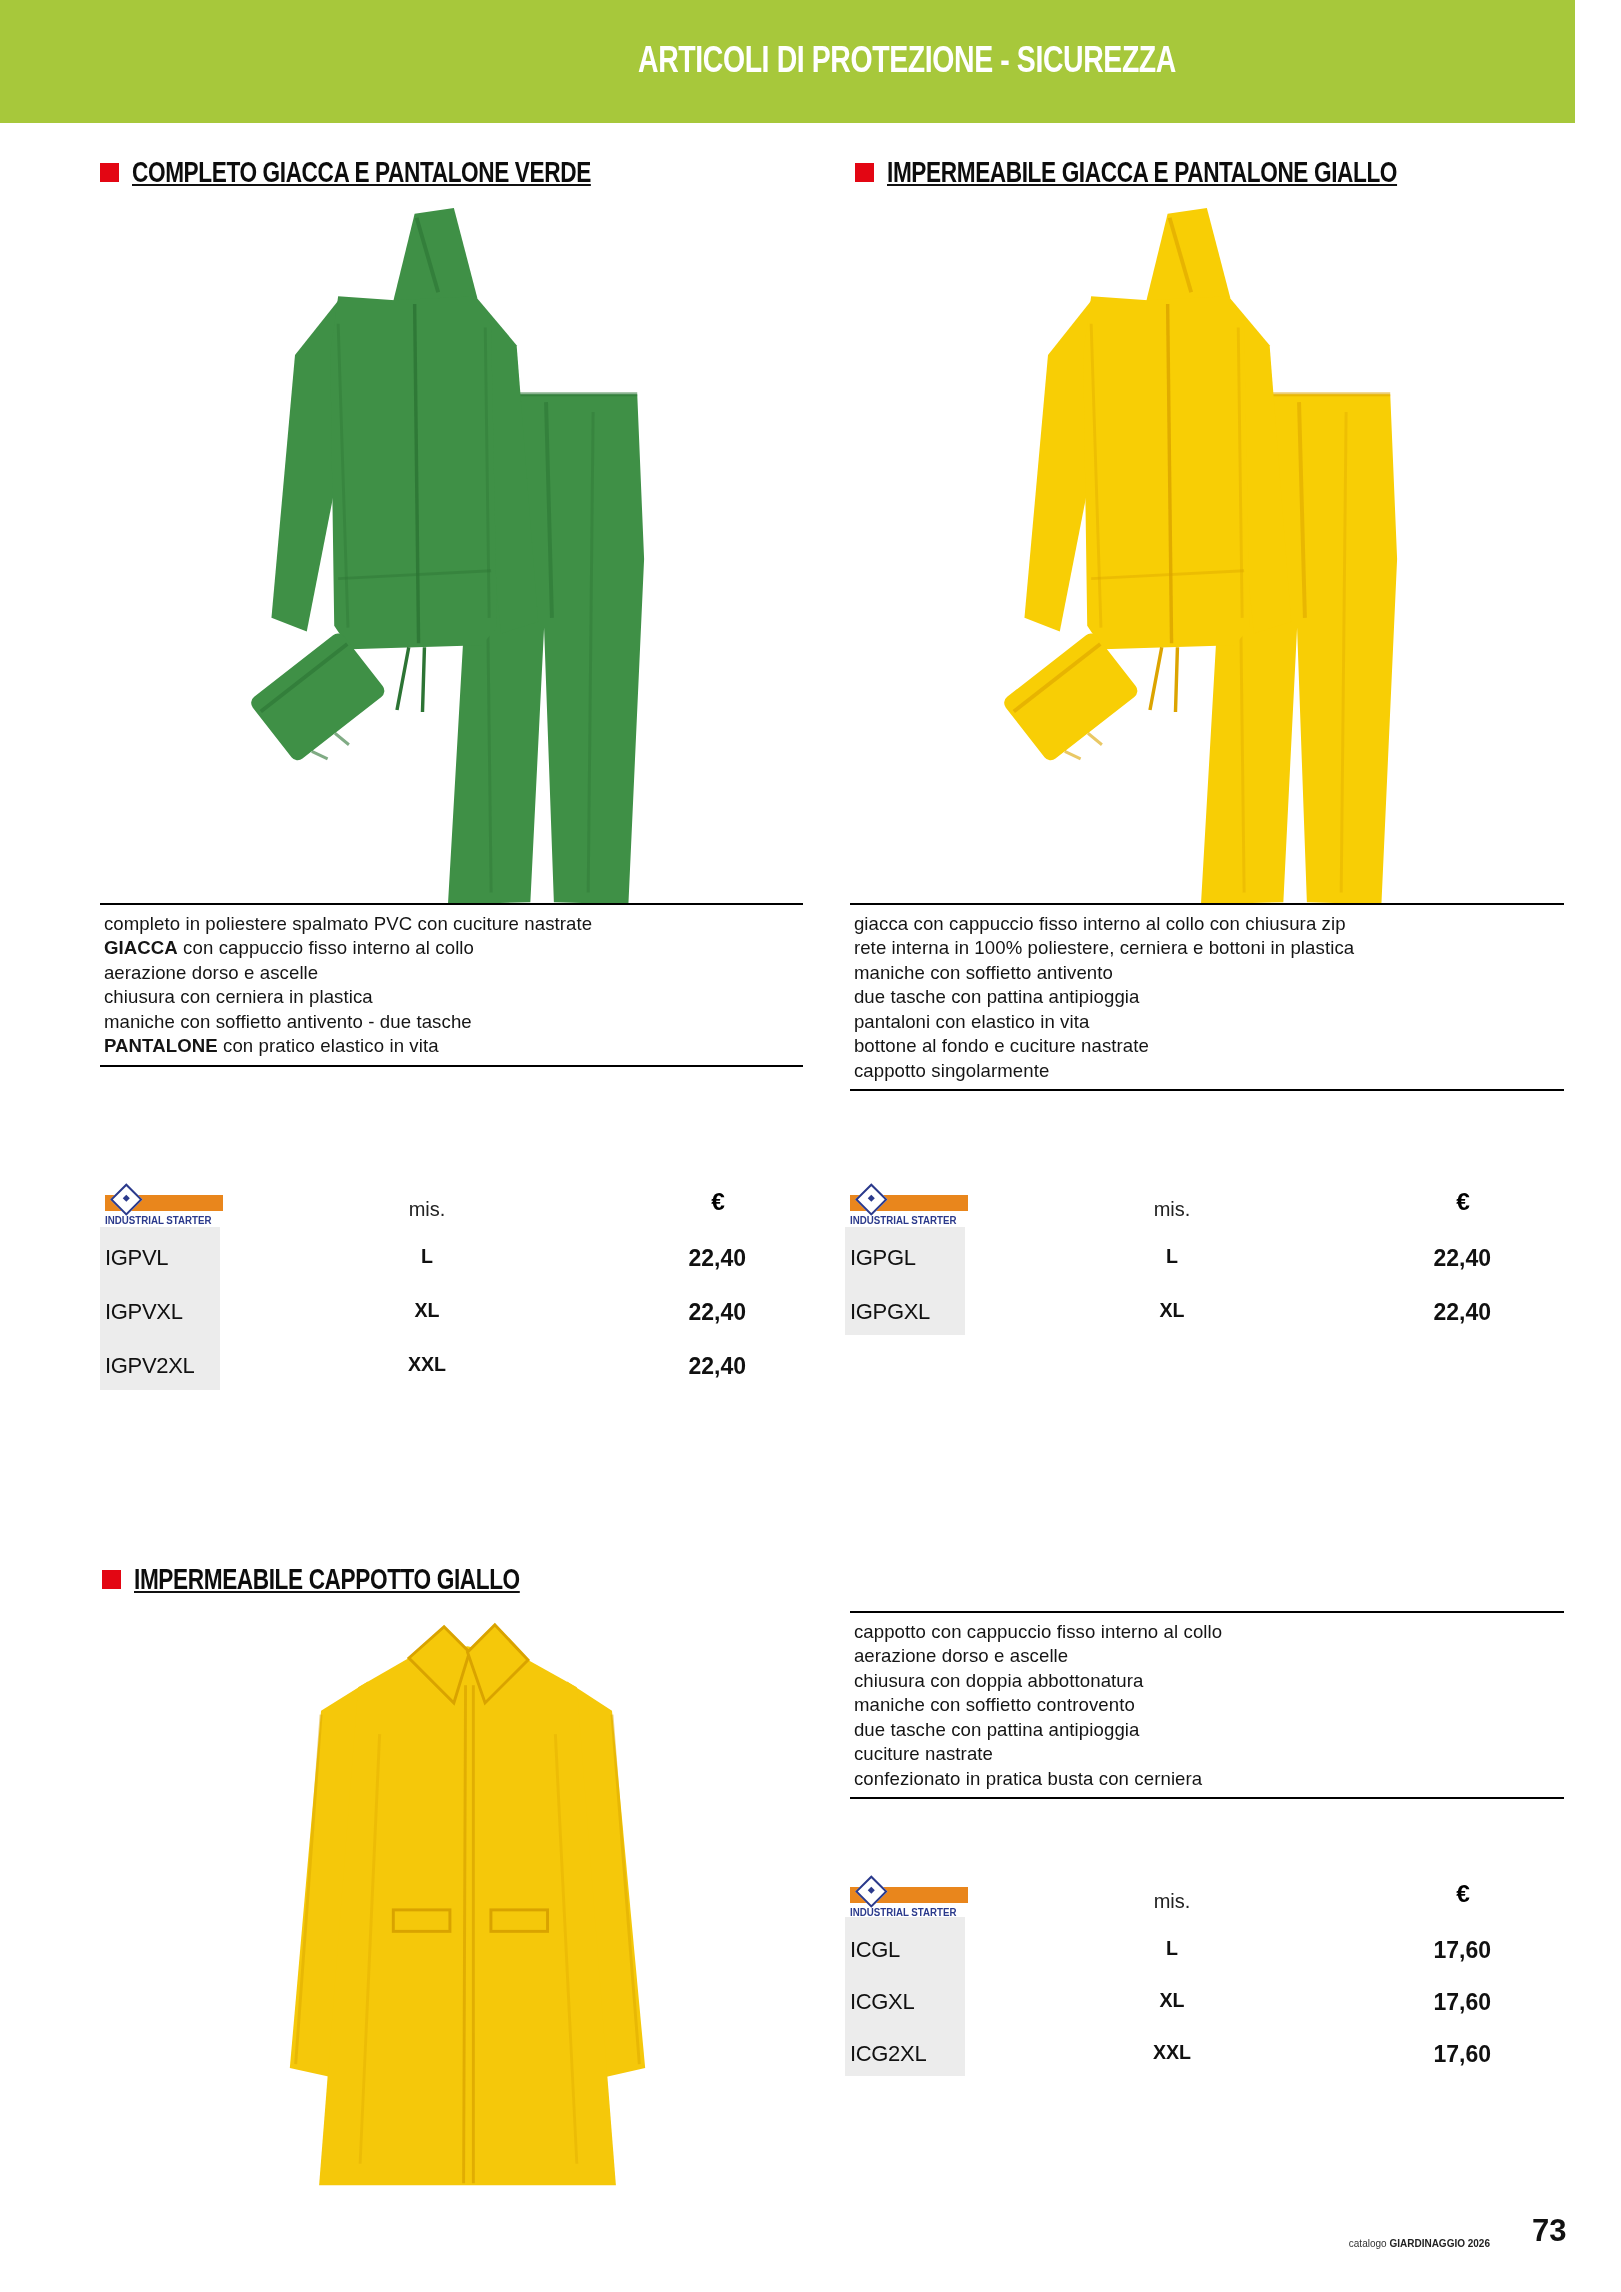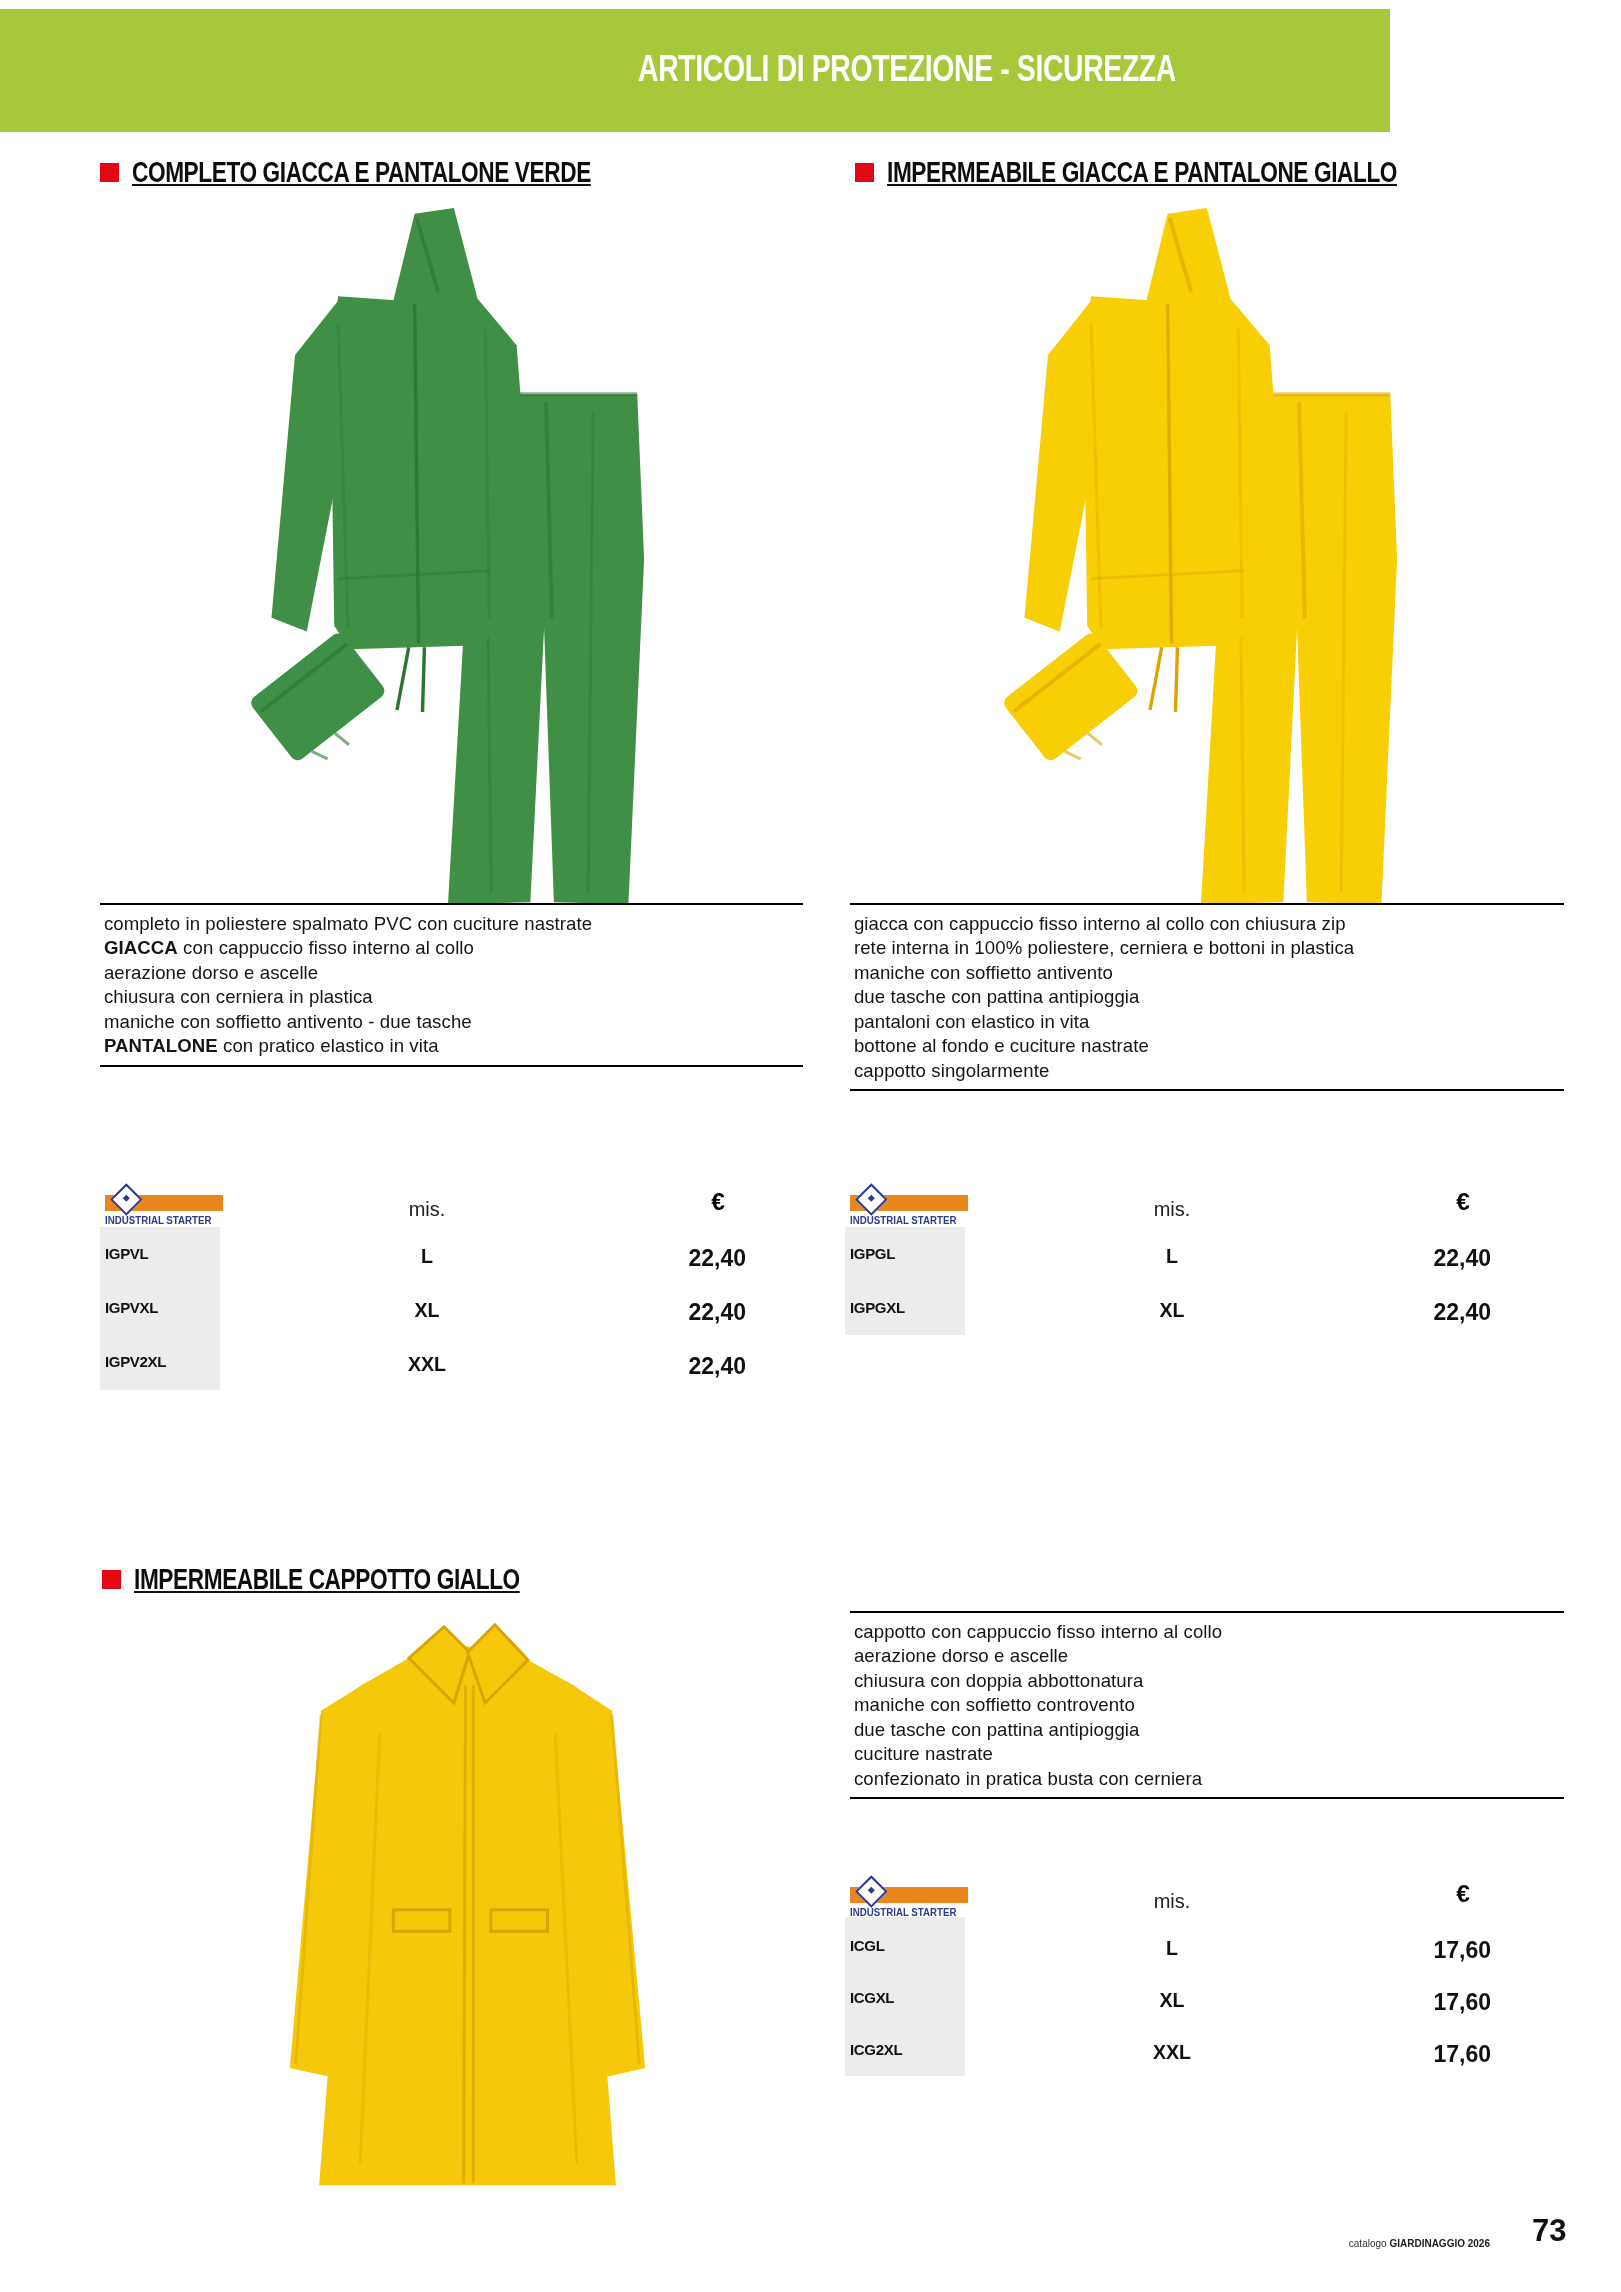--- a/index.html
+++ b/index.html
@@ -1,20 +1,20 @@
 <!DOCTYPE html>
 <html style="--band_green: #a7c83b; --accent_red: #e30613; --row_gray: #ececec; --logo_orange: #e9861c; --logo_blue: #2b3a8c; --suit_green: #3f9046; --suit_yellow: #f8ce05; --coat_yellow: #f5c80a;"><head>
 <meta charset="utf-8">
 <style>
   html,body{margin:0;padding:0;background:#fff;}
   .page{position:relative;width:1621px;height:2293px;background:#fff;overflow:hidden;
         font-family:"Liberation Sans",sans-serif;color:#111;}
 
   
-  .band{position:absolute;left:0;top:9px;width:1390px;height:123px;background:var(--band_green,#a7c83b);}
+  .band{position:absolute;left:0;top:0;width:1575px;height:123px;background:var(--band_green,#a7c83b);}
   .band-title{position:absolute;left:907px;top:39px;transform:translateX(-50%) scaleX(0.79);
               transform-origin:center;white-space:nowrap;color:#fff;font-weight:bold;
               font-size:36px;letter-spacing:-0.5px;}
 
   
   .sec-title{position:absolute;display:flex;align-items:center;gap:13px;height:25.5px;text-decoration:underline;}
   .bullet{width:18.6px;height:18.6px;background:var(--accent_red,#e30613);flex:0 0 auto;}
   .sec-text{font-weight:bold;font-size:29px;letter-spacing:-0.5px;white-space:nowrap;
             transform:scaleX(0.78);transform-origin:left center;color:#0d0d0d;}
 
@@ -25,21 +25,21 @@
   .dline b{font-weight:bold;}
 
   
   .ptable{position:absolute;width:667px;height:221px;}
   .gray-strip{position:absolute;left:0;width:120px;background:var(--row_gray,#ececec);}
   .th-mis{position:absolute;left:278px;width:98px;top:15.7px;text-align:center;
           font-size:20px;color:#222;}
   .th-eur{position:absolute;left:569px;width:98px;top:5.9px;text-align:center;
           font-size:24.5px;font-weight:bold;color:#000;}
   .trow{position:absolute;left:0;width:667px;height:24.5px;}
-  .tcode{position:absolute;left:4.9px;font-size:15px;font-weight:bold;letter-spacing:-0.3px;}
+  .tcode{position:absolute;left:4.9px;font-size:22px;font-weight:normal;letter-spacing:-0.3px;}
   .tsize{position:absolute;left:278px;width:98px;text-align:center;font-size:19.6px;font-weight:bold;}
   .tprice{position:absolute;left:499px;width:147px;text-align:right;font-size:23px;font-weight:bold;}
 
   
   .is-logo{position:absolute;width:118px;height:41px;}
   .is-band{position:absolute;left:0;right:0;top:7.8px;height:16.7px;background:var(--logo_orange,#e9861c);}
   .is-diamond{position:absolute;left:9.8px;top:1px;width:18.6px;height:18.6px;background:#fff;
               border:2px solid var(--logo_blue,#2b3a8c);transform:rotate(45deg);}
   .is-diamond::after{content:"";position:absolute;left:5.9px;top:5.9px;width:4.9px;height:4.9px;
               background:var(--logo_blue,#2b3a8c);}

